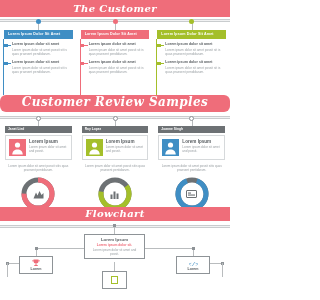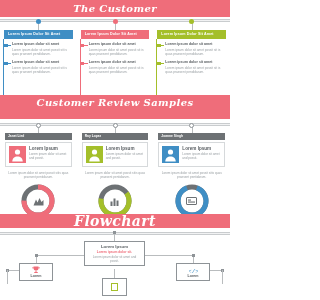--- a/index.html
+++ b/index.html
@@ -17,22 +17,22 @@
     background:#ef6d7a;
     color:#ffffff;
     text-align:center;
     font-family:"DejaVu Serif", serif;
     font-style:italic;
     font-weight:bold;
     letter-spacing:.4px;
     position:relative;
   }
   .banner-1{ height:17px; line-height:17px; font-size:10px; }
-  .banner-2{ height:24px; line-height:15px; font-size:10px; }
-  .banner-3{ height:14px; line-height:14px; font-size:14px; }
+  .banner-2{ height:17px; line-height:15px; font-size:12px;border-radius:6px; }
+  .banner-3{ height:14px; line-height:14px; font-size:10px; }
 
   
   .rail{
     position:absolute; left:0; width:100%; height:3px;
     border-top:1px solid #c9ccce;
     border-bottom:1px solid #c9ccce;
     background:#f1f2f3;
   }
 
   

